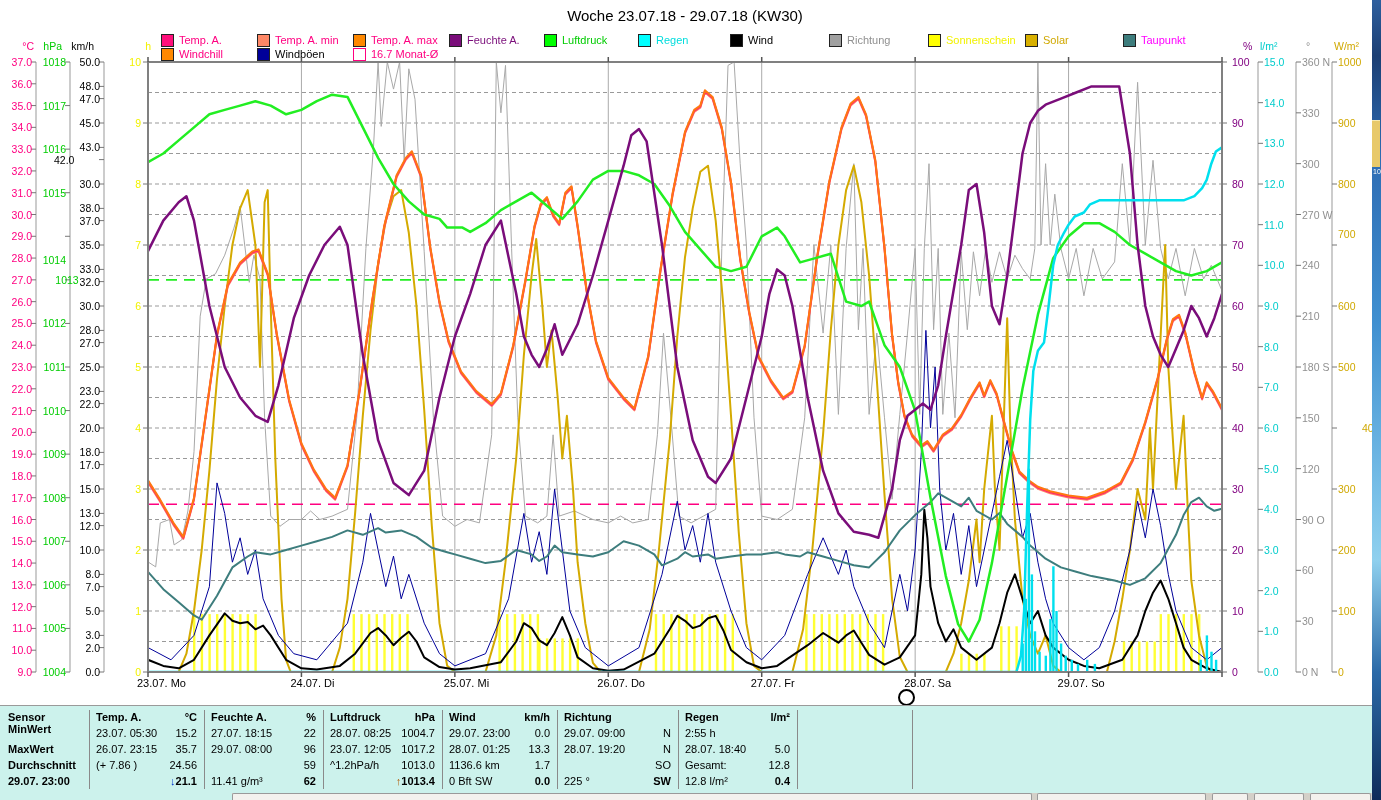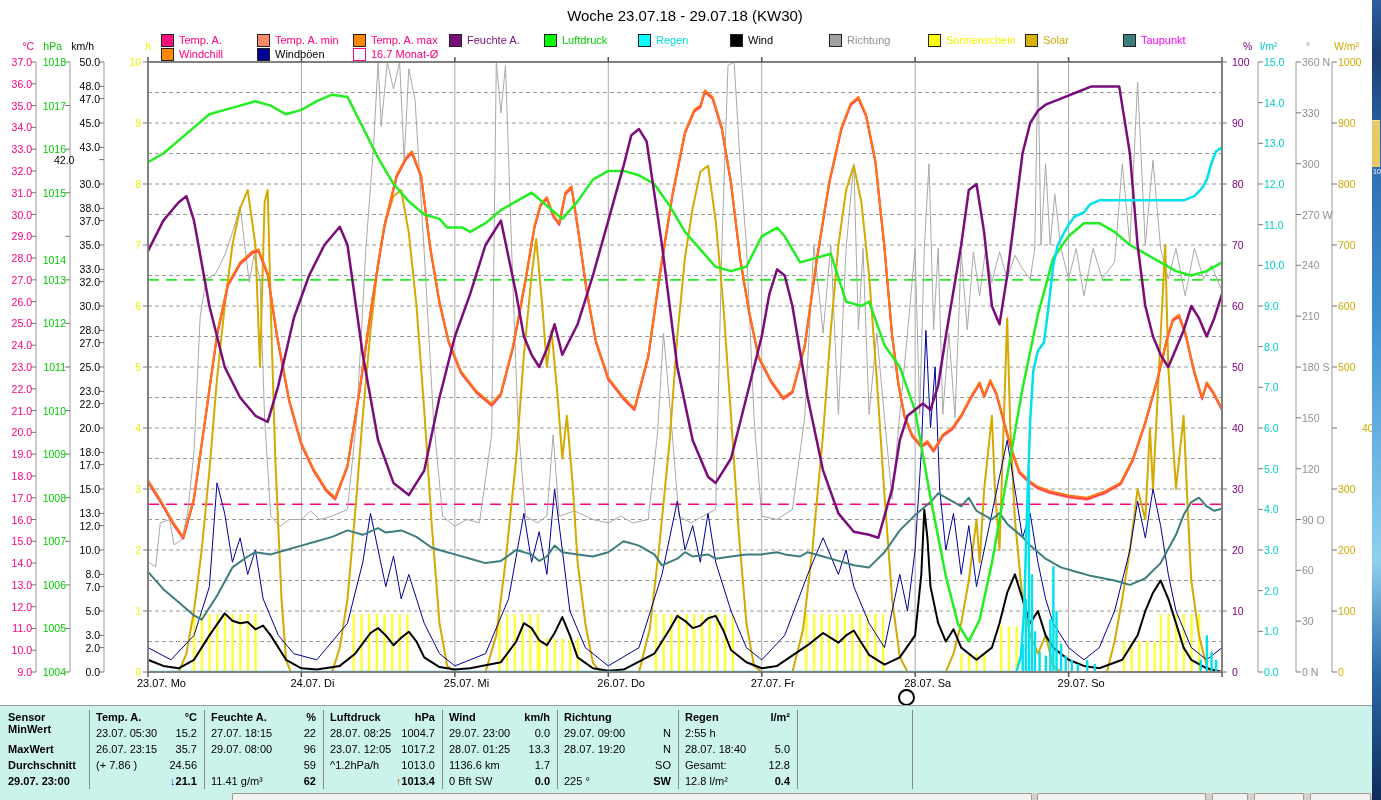--- a/index.html
+++ b/index.html
@@ -374,21 +374,21 @@
     <div class="tick-label" style="color: rgb(255, 0, 128); top: 601.643px; left: -14px; width: 46px; text-align: right;">12.0</div>
     <div class="tick-label" style="color: rgb(255, 0, 128); top: 623.429px; left: -14px; width: 46px; text-align: right;">11.0</div>
     <div class="tick-label" style="color: rgb(255, 0, 128); top: 645.214px; left: -14px; width: 46px; text-align: right;">10.0</div>
     <div class="tick-label" style="color: rgb(255, 0, 128); top: 667px; left: -14px; width: 46px; text-align: right;">9.0</div>
     <div class="tick-label" style="color: rgb(0, 204, 0); top: 41px; left: 16px; width: 46px; text-align: right;">hPa</div>
     <div class="tick-label" style="color: rgb(0, 204, 0); top: 57px; left: 20px; width: 46px; text-align: right;">1018</div>
     <div class="tick-label" style="color: rgb(0, 204, 0); top: 100.571px; left: 20px; width: 46px; text-align: right;">1017</div>
     <div class="tick-label" style="color: rgb(0, 204, 0); top: 144.143px; left: 20px; width: 46px; text-align: right;">1016</div>
     <div class="tick-label" style="color: rgb(0, 204, 0); top: 187.714px; left: 20px; width: 46px; text-align: right;">1015</div>
     <div class="tick-label" style="color: rgb(0, 204, 0); top: 231.286px; left: 20px; width: 46px; text-align: right; margin-top: 24px;">1014</div>
-    <div class="tick-label" style="color: rgb(0, 204, 0); top: 274.857px; left: 20px; width: 46px; text-align: right;">1013</div>
+    <div class="tick-label" style="color: rgb(0, 204, 0); top: 274.857px; left: 20px; width: 46px; text-align: center; padding-left: 24px;">1013</div>
     <div class="tick-label" style="color: rgb(0, 204, 0); top: 318.429px; left: 20px; width: 46px; text-align: right;">1012</div>
     <div class="tick-label" style="color: rgb(0, 204, 0); top: 362px; left: 20px; width: 46px; text-align: right;">1011</div>
     <div class="tick-label" style="color: rgb(0, 204, 0); top: 405.571px; left: 20px; width: 46px; text-align: right;">1010</div>
     <div class="tick-label" style="color: rgb(0, 204, 0); top: 449.143px; left: 20px; width: 46px; text-align: right;">1009</div>
     <div class="tick-label" style="color: rgb(0, 204, 0); top: 492.714px; left: 20px; width: 46px; text-align: right;">1008</div>
     <div class="tick-label" style="color: rgb(0, 204, 0); top: 536.286px; left: 20px; width: 46px; text-align: right;">1007</div>
     <div class="tick-label" style="color: rgb(0, 204, 0); top: 579.857px; left: 20px; width: 46px; text-align: right;">1006</div>
     <div class="tick-label" style="color: rgb(0, 204, 0); top: 623.429px; left: 20px; width: 46px; text-align: right;">1005</div>
     <div class="tick-label" style="color: rgb(0, 204, 0); top: 667px; left: 20px; width: 46px; text-align: right;">1004</div>
     <div class="tick-label" style="color: rgb(0, 0, 0); top: 41px; left: 48px; width: 46px; text-align: right;">km/h</div>
@@ -475,21 +475,21 @@
     <div class="tick-label" style="color: rgb(144, 144, 144); top: 412.833px; left: 1302px;">150</div>
     <div class="tick-label" style="color: rgb(144, 144, 144); top: 463.667px; left: 1302px;">120</div>
     <div class="tick-label" style="color: rgb(144, 144, 144); top: 514.5px; left: 1302px;">90  O</div>
     <div class="tick-label" style="color: rgb(144, 144, 144); top: 565.333px; left: 1302px;">60</div>
     <div class="tick-label" style="color: rgb(144, 144, 144); top: 616.167px; left: 1302px;">30</div>
     <div class="tick-label" style="color: rgb(144, 144, 144); top: 667px; left: 1302px;">0   N</div>
     <div class="tick-label" style="color: rgb(208, 168, 0); top: 41px; left: 1334px;">W/m²</div>
     <div class="tick-label" style="color: rgb(208, 168, 0); top: 57px; left: 1338px;">1000</div>
     <div class="tick-label" style="color: rgb(208, 168, 0); top: 118px; left: 1338px;">900</div>
     <div class="tick-label" style="color: rgb(208, 168, 0); top: 179px; left: 1338px;">800</div>
-    <div class="tick-label" style="color: rgb(208, 168, 0); top: 240px; left: 1338px;">700</div>
+    <div class="tick-label" style="color: rgb(208, 168, 0); top: 229px; left: 1338px;">700</div>
     <div class="tick-label" style="color: rgb(208, 168, 0); top: 301px; left: 1338px;">600</div>
     <div class="tick-label" style="color: rgb(208, 168, 0); top: 362px; left: 1338px;">500</div>
     <div class="tick-label" style="color: rgb(208, 168, 0); top: 423px; left: 1338px; margin-left: 24px;">400</div>
     <div class="tick-label" style="color: rgb(208, 168, 0); top: 484px; left: 1338px;">300</div>
     <div class="tick-label" style="color: rgb(208, 168, 0); top: 545px; left: 1338px;">200</div>
     <div class="tick-label" style="color: rgb(208, 168, 0); top: 606px; left: 1338px;">100</div>
     <div class="tick-label" style="color: rgb(208, 168, 0); top: 667px; left: 1338px;">0</div>
     <div class="xday" style="left: 137px;">23.07. Mo</div>
     <div class="xday" style="left: 290.429px;">24.07. Di</div>
     <div class="xday" style="left: 443.857px;">25.07. Mi</div>

